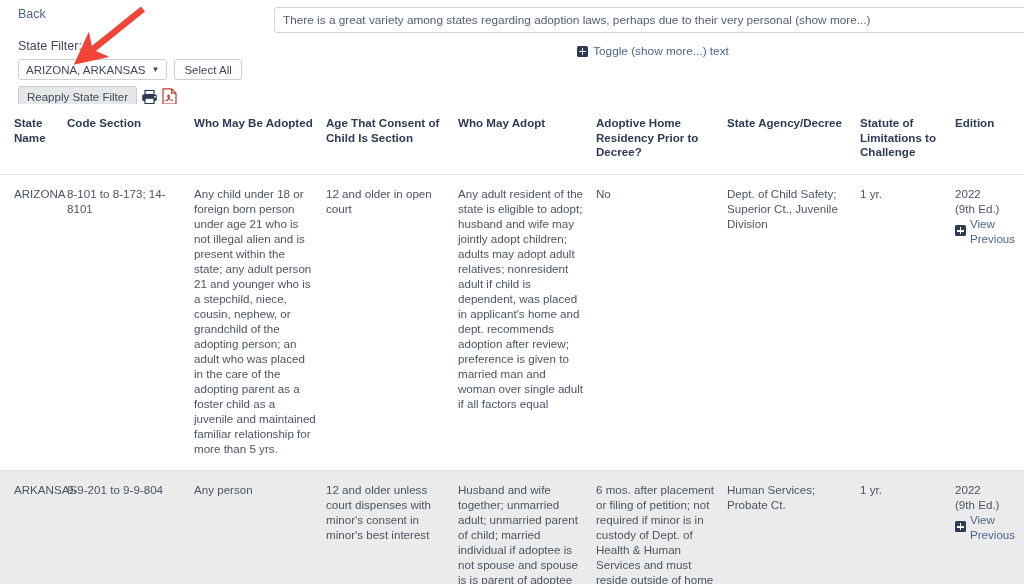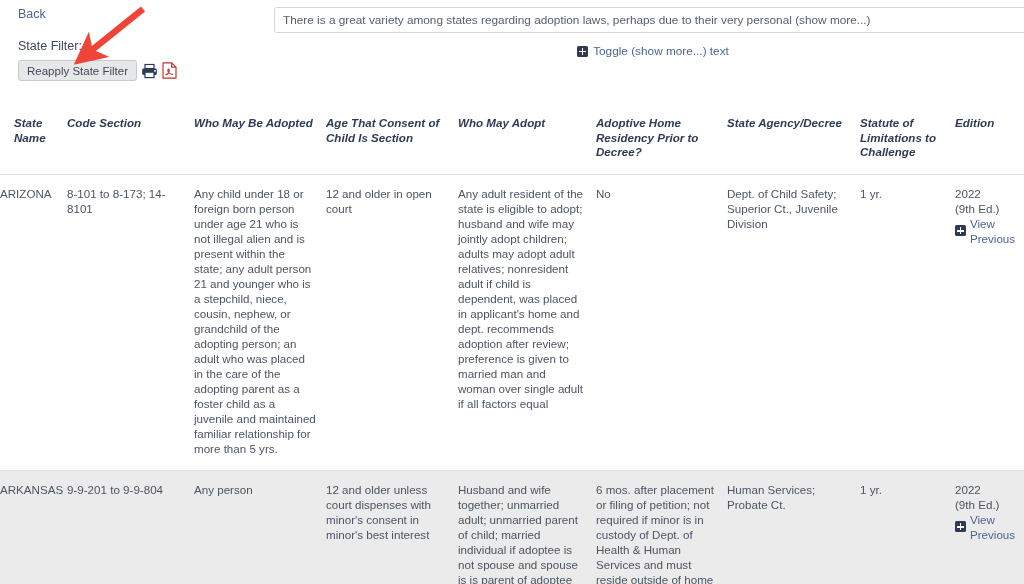--- a/index.html
+++ b/index.html
@@ -187,32 +187,31 @@
   table.laws thead th {
     text-align: left;
     vertical-align: top;
     font-size: 11.6px;
     font-weight: bold;
     color: #2d3b55;
     padding: 12px 10px 14px 0;
     line-height: 14.5px;
     border-bottom: 1px solid #e2e3e5;
     background: #ffffff;
-    font-style: italic;
   }
   table.laws thead th:first-child { padding-left: 14px; }
   table.laws tbody td {
     vertical-align: top;
     font-size: 11.6px;
     color: #4b5563;
     line-height: 15px;
     padding: 11px 10px 14px 0;
     border-bottom: 1px solid #e2e3e5;
   }
-  table.laws tbody td:first-child { }
+  table.laws tbody td:first-child { padding-left: 14px; }
   tr.row-alt td { background: #ebebeb; }
   tr.row-base td { background: #ffffff; }
   .edition-cell { color: #4b5563; }
   .view-prev {
     color: #4c6590;
     text-decoration: none;
     cursor: pointer;
   }
   .view-prev-line {
     display: flex;
@@ -240,20 +239,27 @@
   }
 </style>
 </head>
 <body>
 
 <div class="page">
 
   <div class="topleft">
     <a class="back-link" href="#">Back</a>
     <span class="filter-label">State Filter:</span>
+    <div class="filter-row">
+      <div class="select-box">
+        <span>ARIZONA, ARKANSAS</span>
+        <span class="caret">▼</span>
+      </div>
+      <button class="select-all-btn">Select All</button>
+    </div>
     <div class="reapply-row">
       <button class="reapply-btn">Reapply State Filter</button>
       <button class="icon-btn" title="Print">
         <svg width="17" height="16" viewBox="0 0 17 16" aria-hidden="true">
           <rect x="4" y="1.5" width="9" height="4" fill="#ffffff" stroke="#2d3b55" stroke-width="1.2"></rect>
           <rect x="1.2" y="5.5" width="14.6" height="6.4" rx="1.3" fill="#2d3b55"></rect>
           <rect x="4" y="9.2" width="9" height="5.4" fill="#ffffff" stroke="#2d3b55" stroke-width="1.2"></rect>
           <rect x="13.1" y="7.1" width="1.7" height="1.5" fill="#ffffff"></rect>
         </svg>
       </button>

